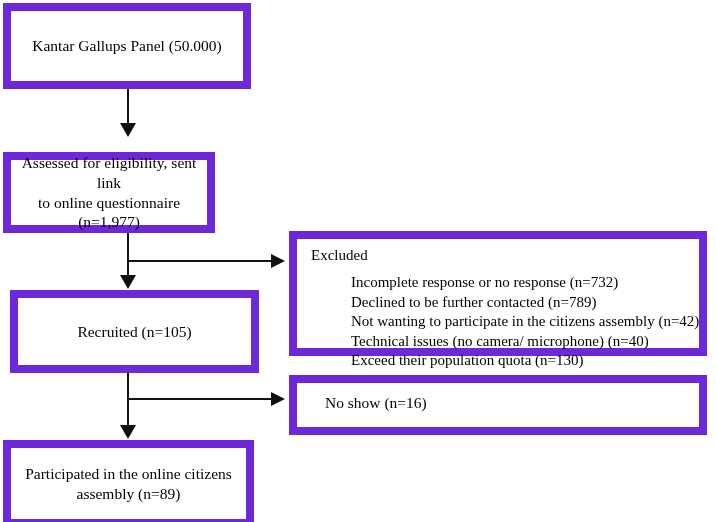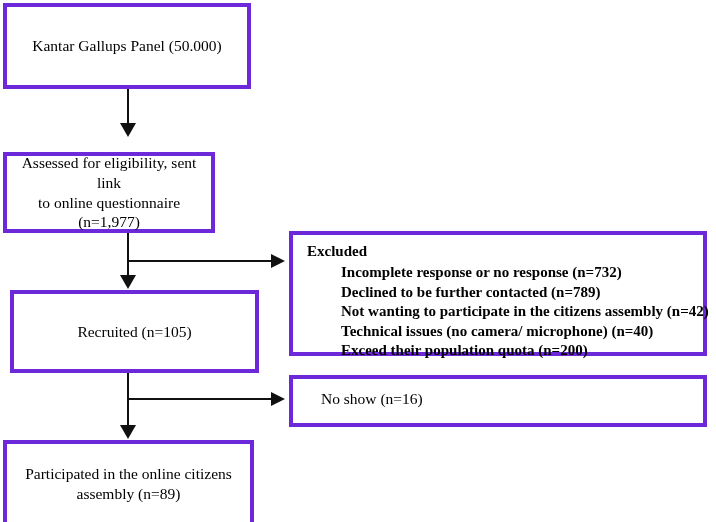--- a/index.html
+++ b/index.html
@@ -12,21 +12,21 @@
     width: 716px;
     height: 522px;
     background: #ffffff;
     font-family: "Liberation Serif", "DejaVu Serif", serif;
     color: #000000;
     overflow: hidden;
   }
   .node-box {
     position: absolute;
     box-sizing: border-box;
-    border: 4px solid #6d28d9;
+    border: 8px solid #6d28d9;
     background: #ffffff;
     display: flex;
     align-items: center;
     justify-content: center;
     text-align: center;
     line-height: 1.28;
     font-size: 15.5px;
   }
   .node-box.align-left {
     align-items: flex-start;
@@ -39,27 +39,27 @@
     white-space: pre-line;
   }
 
   
   #box-panel        { left: 3px;   top: 3px;   width: 248px; height: 86px; }
   #box-assessed     { left: 3px;   top: 152px; width: 212px; height: 81px; }
   #box-recruited    { left: 3px;   top: 290px; width: 249px; height: 83px; margin-left: 7px; }
   #box-participated { left: 3px;   top: 440px; width: 251px; height: 87px; }
 
   #box-excluded     { left: 289px; top: 231px; width: 418px; height: 125px;
-                      padding: 7px 0 0 14px; font-size: 15px; font-weight: bold; }
-  #box-noshow       { left: 289px; top: 375px; width: 418px; height: 52px;
+                      padding: 7px 0 0 14px; font-size: 15px; }
+  #box-noshow       { left: 289px; top: 375px; width: 418px; height: 60px;
                       padding: 10px 0 14px 28px; font-size: 15.5px; }
 
   
   .excluded-title { display: block; margin: 0 0 1px 0; }
-  .excluded-list  { list-style: none; margin: 2px; padding: 0 0 0 32px; }
+  .excluded-list  { list-style: none; margin: 8px; padding: 0 0 0 32px; }
   .excluded-list li { margin: 0; padding: 0; line-height: 1.30; white-space: nowrap; }
 
   
   .v-line {
     position: absolute;
     width: 2px;
     background: #111111;
   }
   .h-line {
     position: absolute;
@@ -135,21 +135,21 @@
   </div>
 
   <div class="node-box align-left" id="box-excluded">
     <div>
       <span class="excluded-title">Excluded</span>
       <ul class="excluded-list">
         <li>Incomplete response or no response (n=732)</li>
         <li>Declined to be further contacted (n=789)</li>
         <li>Not wanting to participate in the citizens assembly (n=42)</li>
         <li>Technical issues (no camera/ microphone) (n=40)</li>
-        <li>Exceed their population quota (n=200)</li>
+        <li>Exceed their population quota (n=130)</li>
       </ul>
     </div>
   </div>
 
   <div class="node-box align-left" id="box-noshow">
     <span class="node-text" style="padding:0;">No show (n=16)</span>
   </div>
 
 </div>
 

